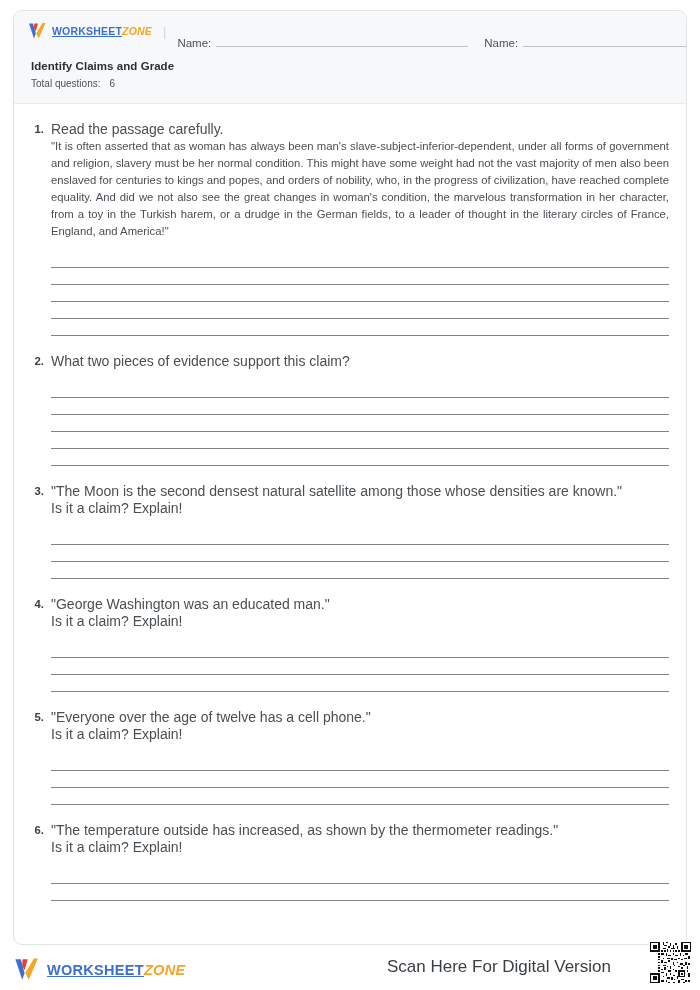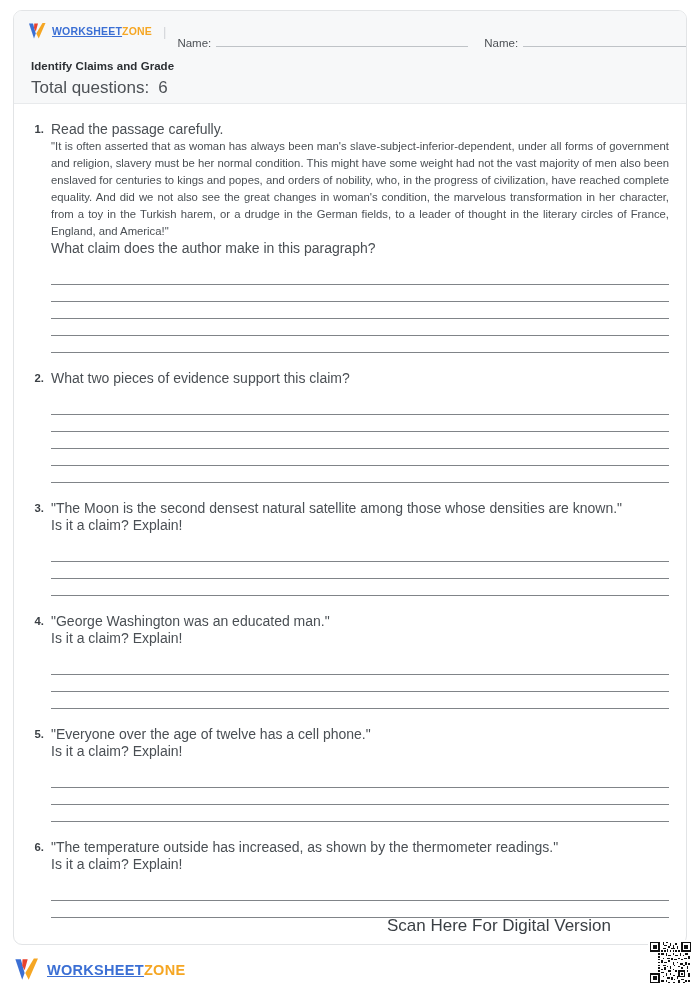--- a/index.html
+++ b/index.html
@@ -62,21 +62,21 @@
     position: relative;
     flex: none;
   }
   .logo-text {
     font-size: 10.5px;
     font-weight: 700;
     letter-spacing: 0.2px;
     white-space: nowrap;
   }
   .logo-text .w1 { color: #3b6fd4; text-decoration: underline; }
-  .logo-text .w2 { color: #f5a623; }
+  .logo-text .w2 { color: #f5a623; font-style: italic; }
 
   .logo-sep {
     color: #d2d5d8;
     font-size: 13px;
     margin: 0 11px 0 11px;
     font-weight: 300;
   }
 
   .field {
     display: flex;
@@ -100,21 +100,21 @@
     padding: 9px 0 0 17px;
   }
   .ws-title {
     font-size: 11.5px;
     font-weight: 700;
     color: #2b2f33;
     letter-spacing: 0.05px;
   }
   .ws-meta {
     margin-top: 6px;
-    font-size: 17px;
+    font-size: 10px;
     color: #4d5156;
   }
   .ws-meta .count { margin-left: 9px; }
 
   
   .sheet-body {
     padding: 17px 17px 0 17px;
   }
 
   .question {
@@ -180,21 +180,21 @@
     display: flex;
     align-items: center;
     gap: 7px;
   }
   .footer-logo .logo-mark { width: 26px; height: 25px; }
   .footer-logo .logo-text { font-size: 14.5px; letter-spacing: 0.3px; }
 
   .scan-text {
     position: absolute;
     left: 387px;
-    top: 916px;
+    top: 957px;
     font-size: 17px;
     color: #3a3f44;
     white-space: nowrap;
   }
 
   .qr {
     position: absolute;
     left: 648px;
     top: 940px;
     width: 45px;
@@ -247,21 +247,20 @@
     </div>
 
     <div class="sheet-body">
 
       <div class="qblock">
         <div class="question">
           <div class="q-num">1.</div>
           <div class="q-body">
             <div class="q-line">Read the passage carefully.</div>
             <div class="q-passage">"It is often asserted that as woman has always been man's slave-subject-inferior-dependent, under all forms of government and religion, slavery must be her normal condition. This might have some weight had not the vast majority of men also been enslaved for centuries to kings and popes, and orders of nobility, who, in the progress of civilization, have reached complete equality. And did we not also see the great changes in woman's condition, the marvelous transformation in her character, from a toy in the Turkish harem, or a drudge in the German fields, to a leader of thought in the literary circles of France, England, and America!"</div>
-            <div class="q-line">What claim does the author make in this paragraph?</div>
           </div>
         </div>
         <div class="answer-lines pad-top">
           <div class="ans-line"></div>
           <div class="ans-line"></div>
           <div class="ans-line"></div>
           <div class="ans-line"></div>
           <div class="ans-line"></div>
         </div>
       </div>

